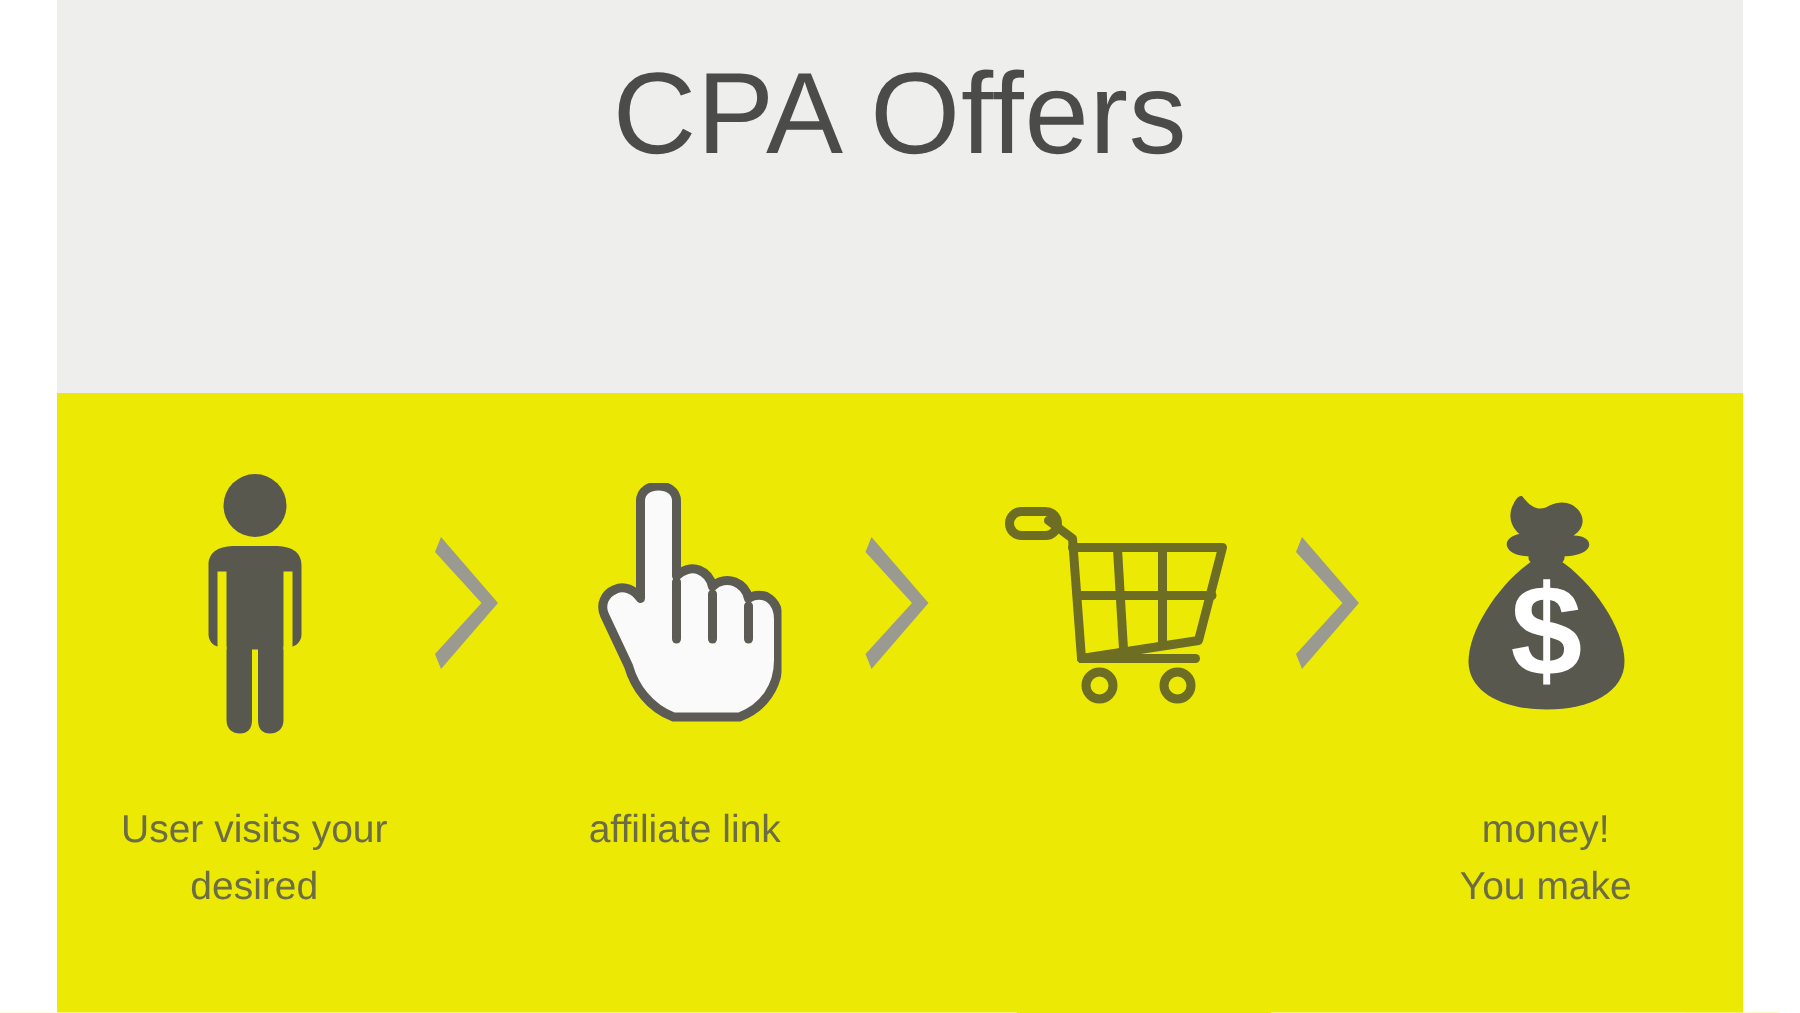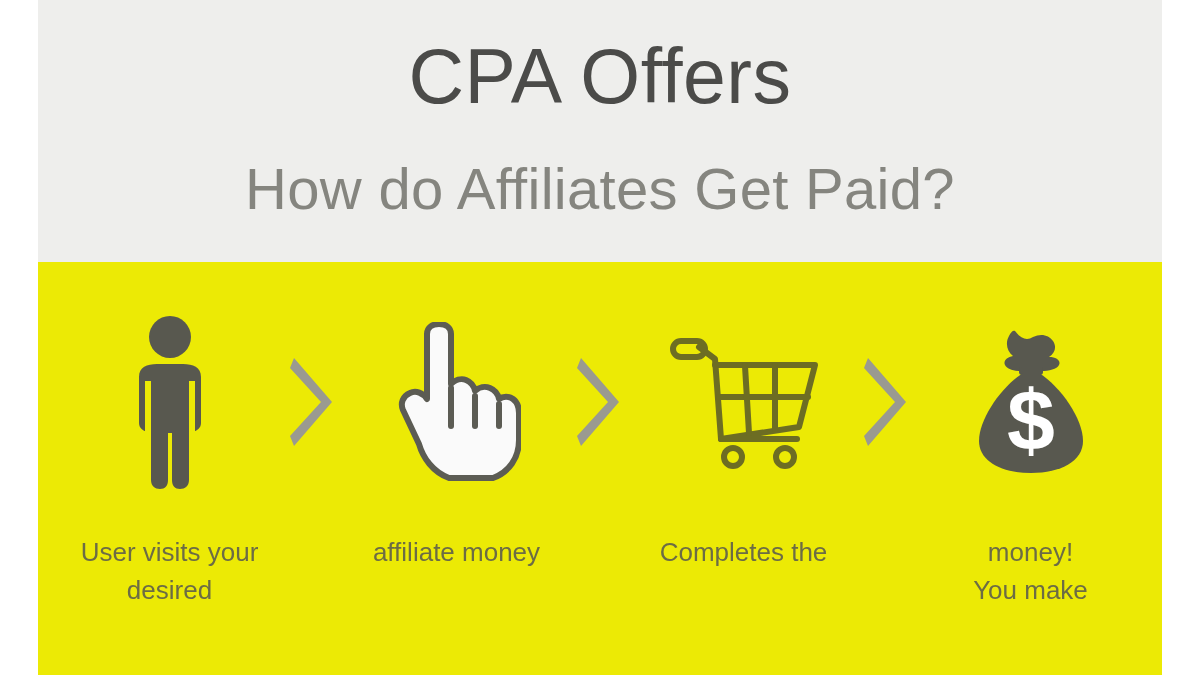--- a/index.html
+++ b/index.html
@@ -133,21 +133,20 @@
 </style>
 </head>
 <body>
 
 <div id="canvas">
 
   <div id="content-column">
 
     <div id="header-band">
       <div id="title-main">CPA Offers</div>
-      <div id="title-sub">How do Affiliates Get Paid?</div>
     </div>
 
     <div id="flow-band">
 
       <div id="flow-row">
 
         <div class="flow-step-icon">
           <svg width="110" height="175" viewBox="0 0 110 175">
             <circle cx="55" cy="22" r="21" fill="#58584f"></circle>
             <path d="M24 62 C24 52 32 49 42 49 L68 49 C78 49 86 52 86 62
@@ -227,27 +226,26 @@
       <div id="captions-row">
 
         <div class="caption-cell">
           <div>User visits your</div>
           <div>desired</div>
         </div>
 
         <div class="caption-spacer"></div>
 
         <div class="caption-cell">
-          <div>affiliate money</div>
+          <div>affiliate link</div>
         </div>
 
         <div class="caption-spacer"></div>
 
         <div class="caption-cell">
-          <div>Completes the</div>
         </div>
 
         <div class="caption-spacer"></div>
 
         <div class="caption-cell">
           <div>money!</div>
           <div>You make</div>
         </div>
 
       </div>

